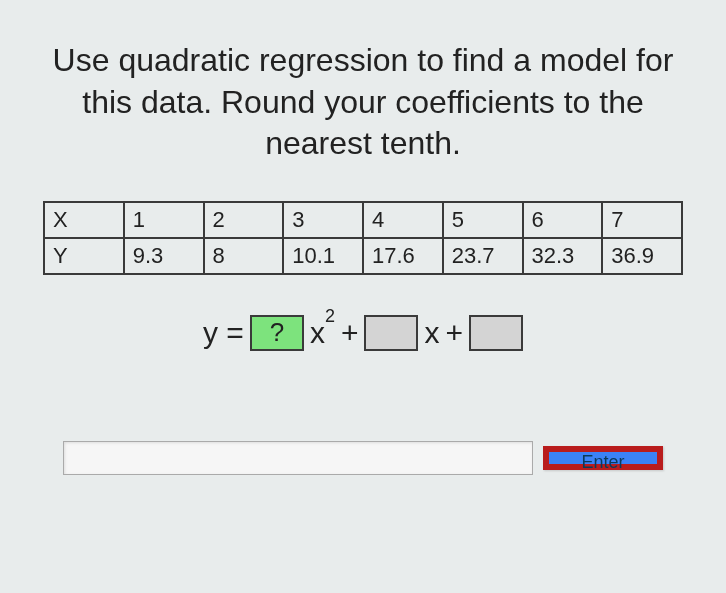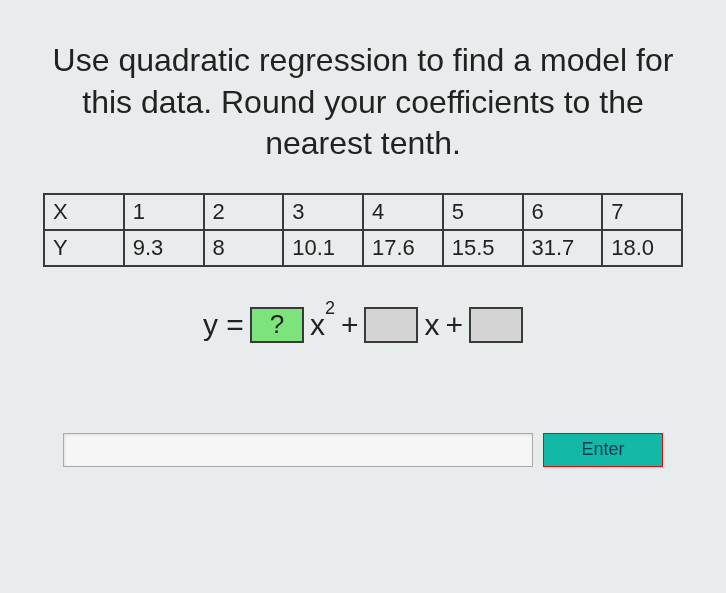--- a/index.html
+++ b/index.html
@@ -15,21 +15,21 @@
       padding: 40px 30px;
       display: flex;
       flex-direction: column;
       align-items: center;
     }
     .prompt {
       font-size: 32px;
       color: #222;
       text-align: center;
       line-height: 1.3;
-      margin-bottom: 28px;
+      margin-bottom: 36px;
     }
     .data-table {
       border-collapse: collapse;
       width: 640px;
       margin-bottom: 40px;
     }
     .data-table td {
       border: 2px solid #3a3a3a;
       padding: 4px 8px;
       font-size: 22px;
@@ -78,25 +78,25 @@
     .answer-input {
       flex: 1;
       height: 34px;
       border: 1px solid #aaa;
       background: #f6f6f6;
       padding: 4px 8px;
       font-size: 16px;
       box-shadow: inset 1px 1px 3px rgba(0,0,0,0.1);
     }
     .enter-btn {
-      background: #14b8a6;
+      background: #3b82f6;
       color: #0a3a5a;
-      border: 1px solid #b91c1c;
+      border: 6px solid #b91c1c;
       width: 120px;
-      height: 34px;
+      height: 24px;
       font-size: 18px;
       cursor: pointer;
       box-shadow: 1px 1px 2px rgba(0,0,0,0.15);
     }
   </style>
 </head>
 <body>
 
 <div class="prompt">Use quadratic regression to find a model for this data. Round your coefficients to the nearest tenth.</div>
 
@@ -111,23 +111,23 @@
     <td>5</td>
     <td>6</td>
     <td>7</td>
   </tr>
   <tr>
     <td class="header-col">Y</td>
     <td>9.3</td>
     <td>8</td>
     <td>10.1</td>
     <td>17.6</td>
-    <td>15.5</td>
-    <td>31.7</td>
-    <td>18.0</td>
+    <td>23.7</td>
+    <td>32.3</td>
+    <td>36.9</td>
   </tr>
 </tbody>
   </table>
 
 <div class="equation">
   <span>y =</span>
   <span class="coef-box active">?</span>
   <span>
     <span>x</span><span class="superscript">2</span>
   </span>

